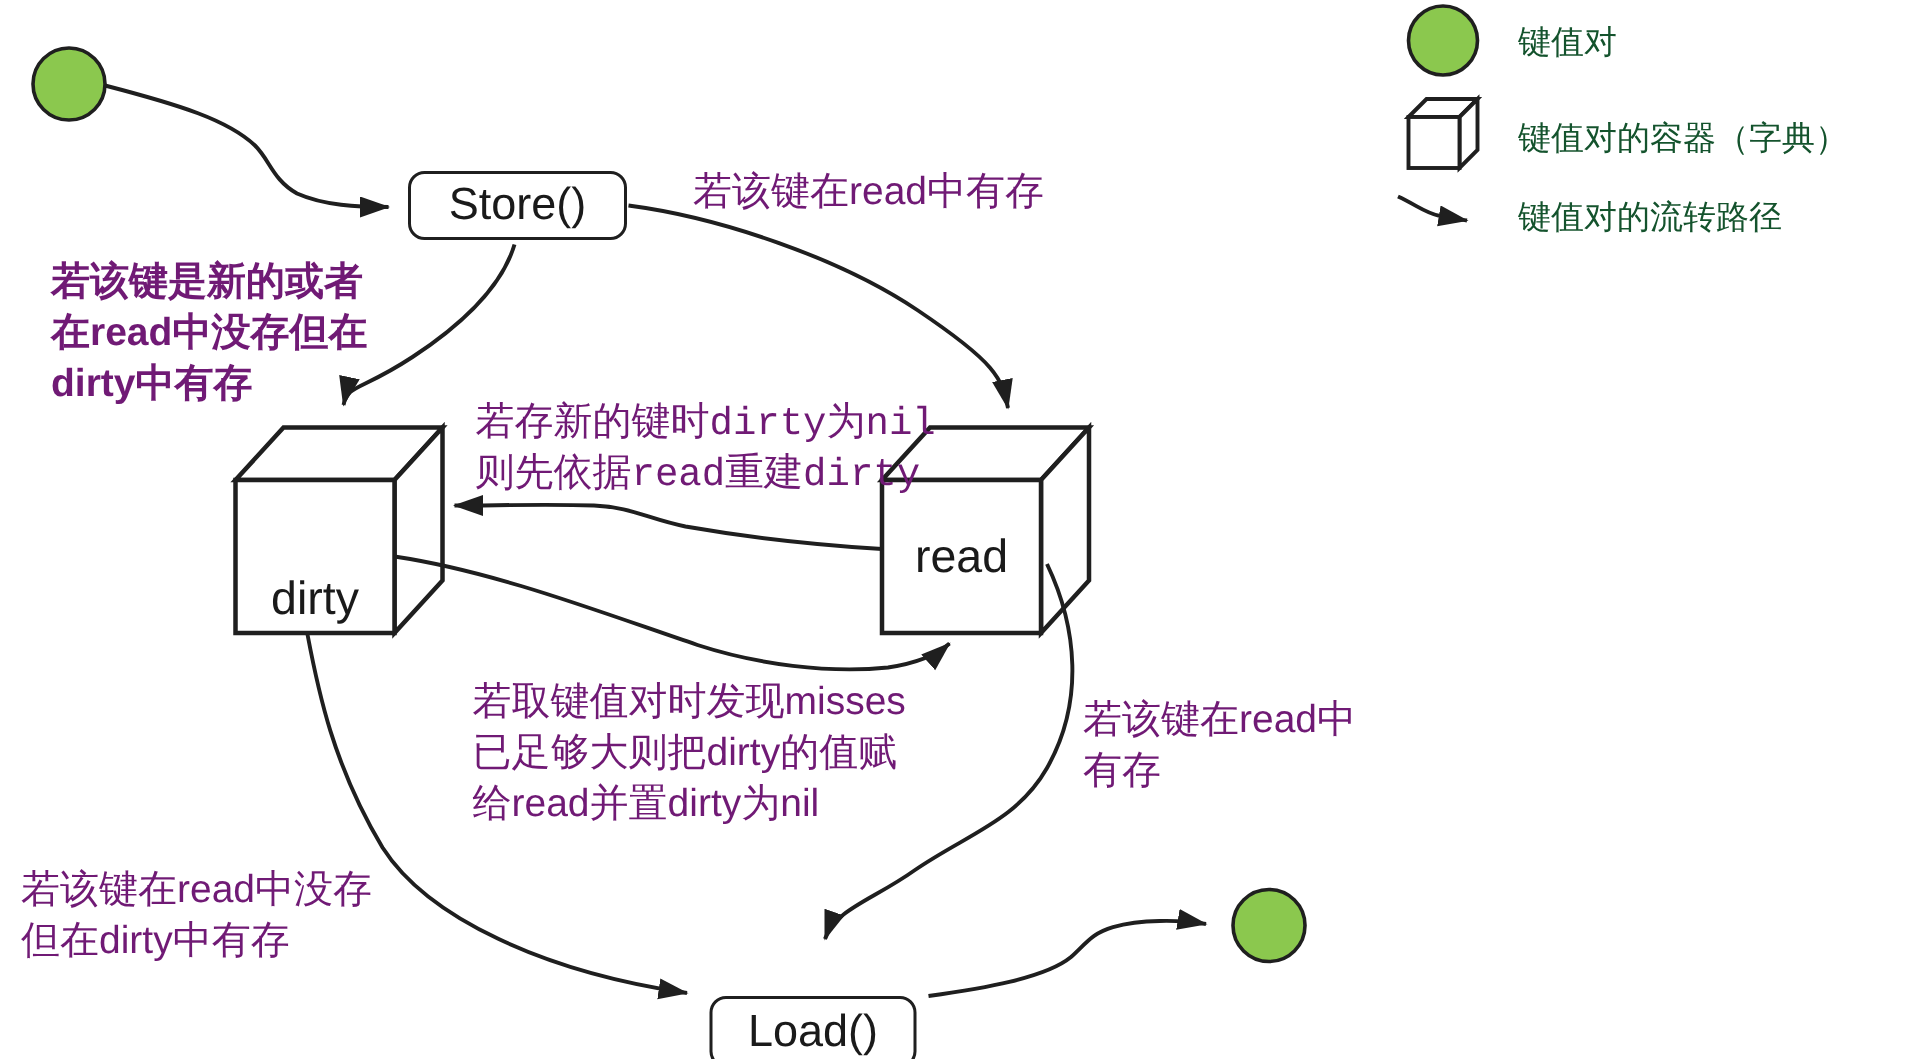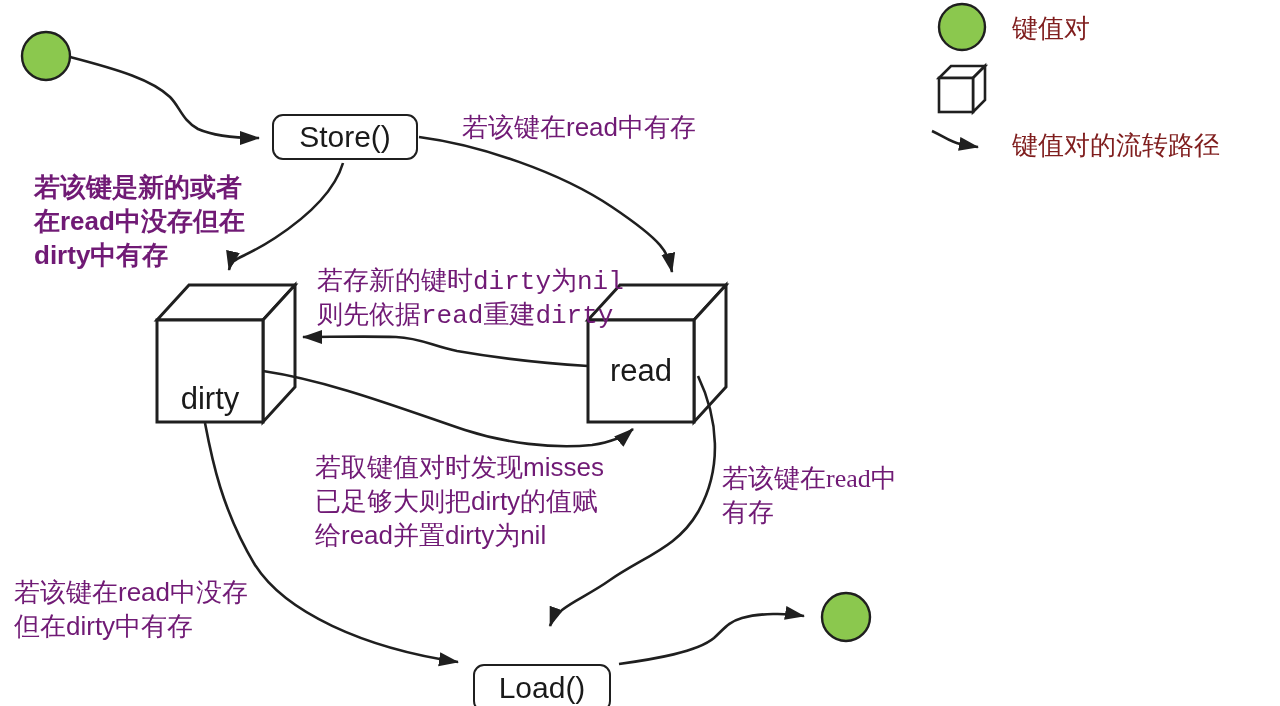--- a/index.html
+++ b/index.html
@@ -52,28 +52,28 @@
     position: absolute;
     font-size: 26px;
     line-height: 34px;
     white-space: pre-line;
     color: #701a75;
   }
   .ann-store-read  { left: 462px; top: 110px; }
   .ann-store-dirty { left: 34px;  top: 170px; font-weight: bold; }
   .ann-read-dirty  { left: 317px; top: 265px; font-family: Liberation Mono, monospace; }
   .ann-dirty-read  { left: 279px; top: 450px; margin-left: 36px; }
-  .ann-read-load   { left: 722px; top: 462px; font-family: Liberation Serif, serif; }
+  .ann-read-load   { left: 722px; top: 462px; }
   .ann-dirty-load  { left: 14px;  top: 575px; }
   .legend-label {
     position: absolute;
     left: 1012px;
-    font-size: 26px;
+    font-size: 22px;
     line-height: 32px;
-    color: #7f1d1d;
+    color: #14532d;
     white-space: nowrap;
   }
   .legend-label.l1 { top: 12px; }
   .legend-label.l2 { top: 76px; }
   .legend-label.l3 { top: 129px; }
 
   
   .edge {
     fill: none;
     stroke: #1f1f1f;
@@ -164,15 +164,16 @@
 则先依据read重建dirty</div>
   <div class="annotation ann-dirty-read">若取键值对时发现misses
 已足够大则把dirty的值赋
 给read并置dirty为nil</div>
   <div class="annotation ann-read-load">若该键在read中
 有存</div>
   <div class="annotation ann-dirty-load">若该键在read中没存
 但在dirty中有存</div>
 
   <div class="legend-label l1">键值对</div>
+  <div class="legend-label l2">键值对的容器（字典）</div>
   <div class="legend-label l3">键值对的流转路径</div>
 
 </div>
 
 </body></html>

